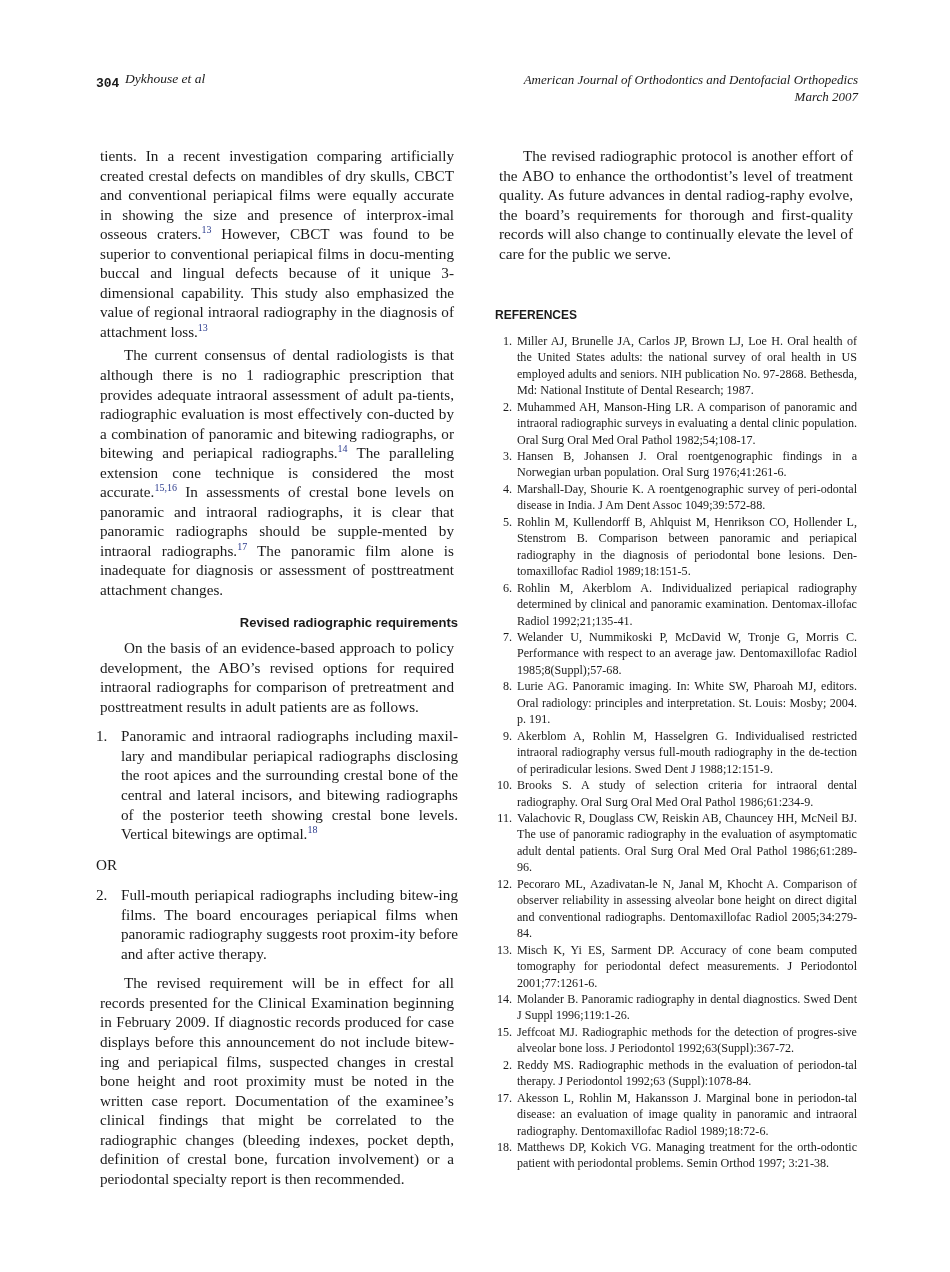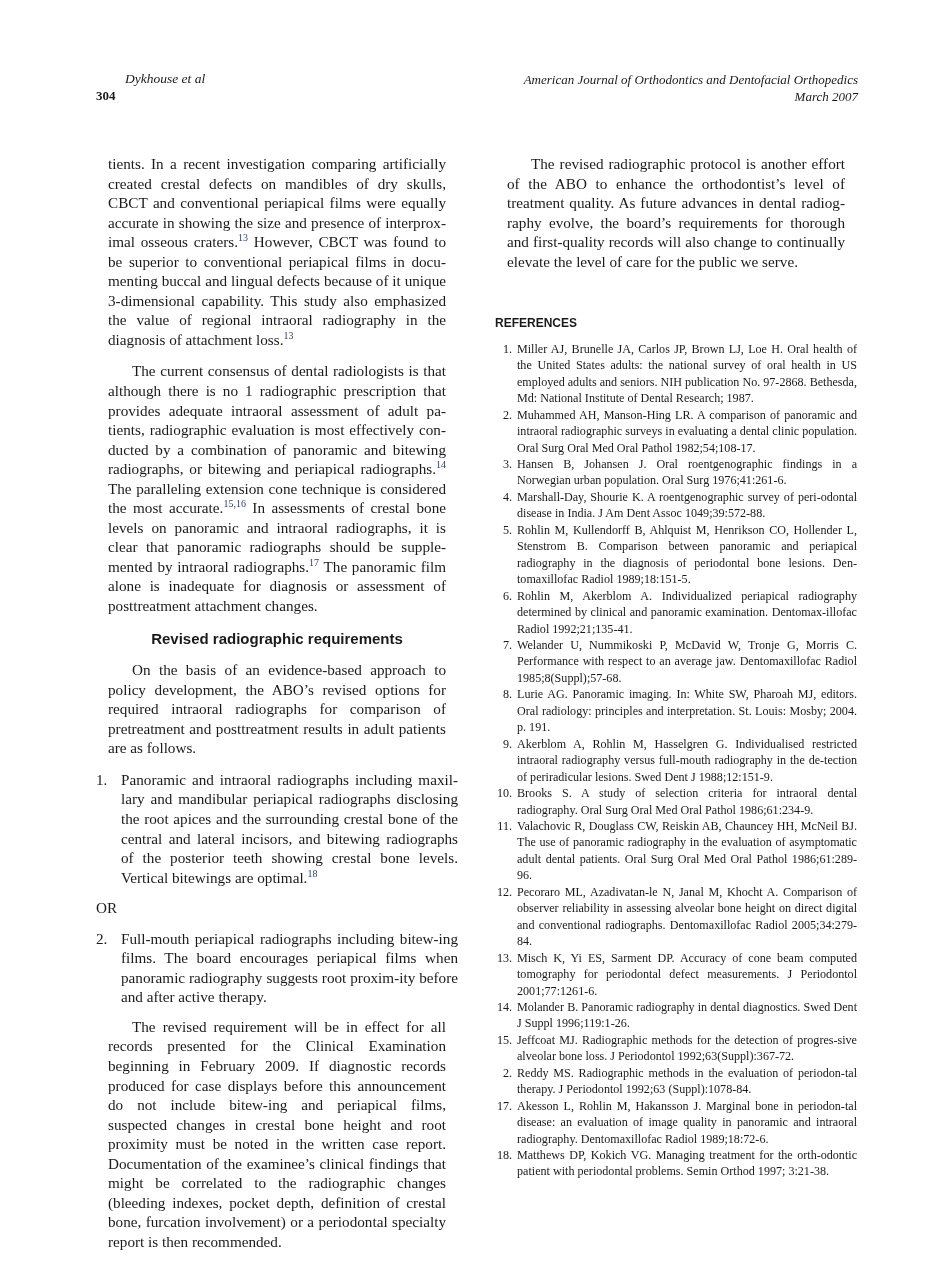--- a/index.html
+++ b/index.html
@@ -1,32 +1,32 @@
 <!DOCTYPE html>
 <html><head>
 <meta charset="utf-8">
 <style>
   html, body { margin: 0; padding: 0; background: #ffffff; }
   body { width: 950px; height: 1272px; position: relative; overflow: hidden;
          font-family: "Liberation Serif", serif; color: #1a1a1a; }
   .header { position: absolute; top: 72px; left: 96px; right: 92px; height: 40px; }
-  .page-num { position: absolute; left: 0; top: 16px; font-family: Liberation Serif, serif;
+  .page-num { position: absolute; left: 0; top: 4px; font-family: Liberation Mono, monospace;
               font-weight: bold; font-size: 13px; }
   .authors { position: absolute; left: 29px; top: -1px; font-style: italic; font-size: 13.5px; }
   .journal { position: absolute; right: 0; top: -1px; text-align: right; font-style: italic;
              font-size: 13px; line-height: 17px; margin-left: 23px; }
   .col { position: absolute; top: 142px; width: 362px; font-size: 15.2px; line-height: 19.55px;
          text-align: justify; hyphens: manual; }
   .col-left { left: 96px; }
   .col-right { left: 495px; }
-  p { margin: 12px; }
+  p { margin: 4px; }
   .indent { text-indent: 24px; }
   sup { color: #2a3a8c; font-size: 10px; line-height: 0; vertical-align: 6px; }
-  .section-head { font-family: "Liberation Sans", sans-serif; font-weight: bold; font-size: 15px;
-                  margin: 13px 0 6px 0; text-align: center; }
+  .section-head { font-family: "Liberation Sans", sans-serif; font-weight: bold; font-size: 13px;
+                  margin: 13px 0 6px 0; text-align: right; }
   .numlist { margin: 10px 0 0 0; padding: 0; list-style: none; }
   .numlist li { position: relative; padding-left: 25px; }
   .numlist .num { position: absolute; left: 0; top: 0; }
   .or { margin: 11px 0 11px 0; }
   .after-list { margin-top: 10px; }
   .refs-head { font-family: "Liberation Sans", sans-serif; font-weight: bold; font-size: 12px;
                margin: 43px 0 7px 0; }
   .refs { margin: 0; padding: 0; list-style: none; font-size: 12.1px; line-height: 16.45px; }
   .refs li { position: relative; padding-left: 22px; text-align: justify; }
   .refs .rnum { position: absolute; right: calc(100% - 17px); top: 0; text-align: right; white-space: nowrap; }

